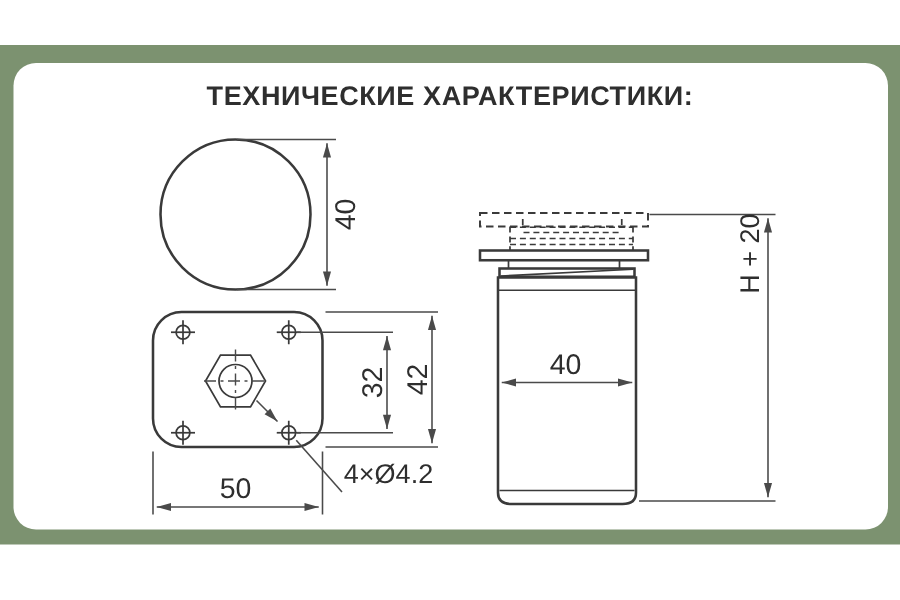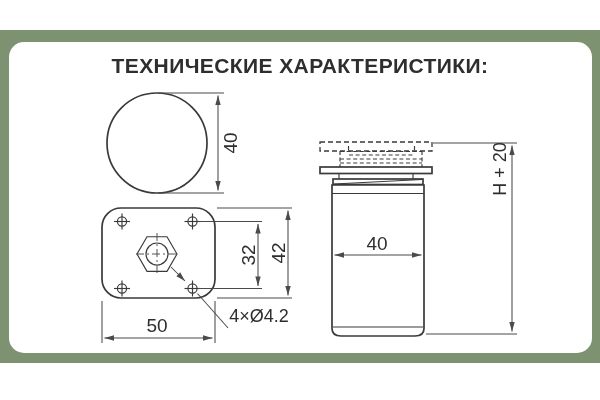--- a/index.html
+++ b/index.html
@@ -2,21 +2,21 @@
 <html style="--band: #7c9270; --card: #ffffff; --line: #3a3a3a; --line2: #4a4a4a; --text: #2e2e2e;"><head>
 <meta charset="utf-8">
 <style>
   html,body{margin:0;padding:0;background:#fff;}
   .stage{position:relative;width:600px;height:400px;background:#fff;overflow:hidden;
          font-family:"Liberation Sans",sans-serif;}
   .band{position:absolute;left:0;top:30px;width:600px;height:333px;background:var(--band,#7c9270);}
   .card{position:absolute;left:9px;top:42px;width:583px;height:311px;background:var(--card,#fff);
         border-radius:15px;}
   .title{position:absolute;left:0;top:54px;width:600px;text-align:center;
-         font-size:21px;font-weight:700;letter-spacing:.4px;color:var(--text,#2e2e2e);}
+         font-size:18px;font-weight:700;letter-spacing:.4px;color:var(--text,#2e2e2e);}
   svg.drawing{position:absolute;left:0;top:0;}
   .objf{fill:#fff;stroke:var(--line,#3a3a3a);stroke-width:1.7px;}
   .thin{fill:none;stroke:var(--line,#3a3a3a);stroke-width:1.15px;}
   .dim{fill:none;stroke:var(--line2,#4a4a4a);stroke-width:1.05px;}
   .dashed{fill:none;stroke:var(--line,#3a3a3a);stroke-width:1.3px;stroke-dasharray:5 3;}
   .thread{fill:none;stroke:var(--line,#3a3a3a);stroke-width:1.15px;stroke-dasharray:4 2.6;}
   .cline{fill:none;stroke:var(--line2,#4a4a4a);stroke-width:.95px;stroke-dasharray:8 3 2 3;}
   .lbl{font-family:"Liberation Sans",sans-serif;font-size:19px;fill:var(--text,#2e2e2e);}
   .lbl-s{font-family:"Liberation Sans",sans-serif;font-size:18px;fill:var(--text,#2e2e2e);}
   #arr path{fill:var(--line2,#4a4a4a);}

